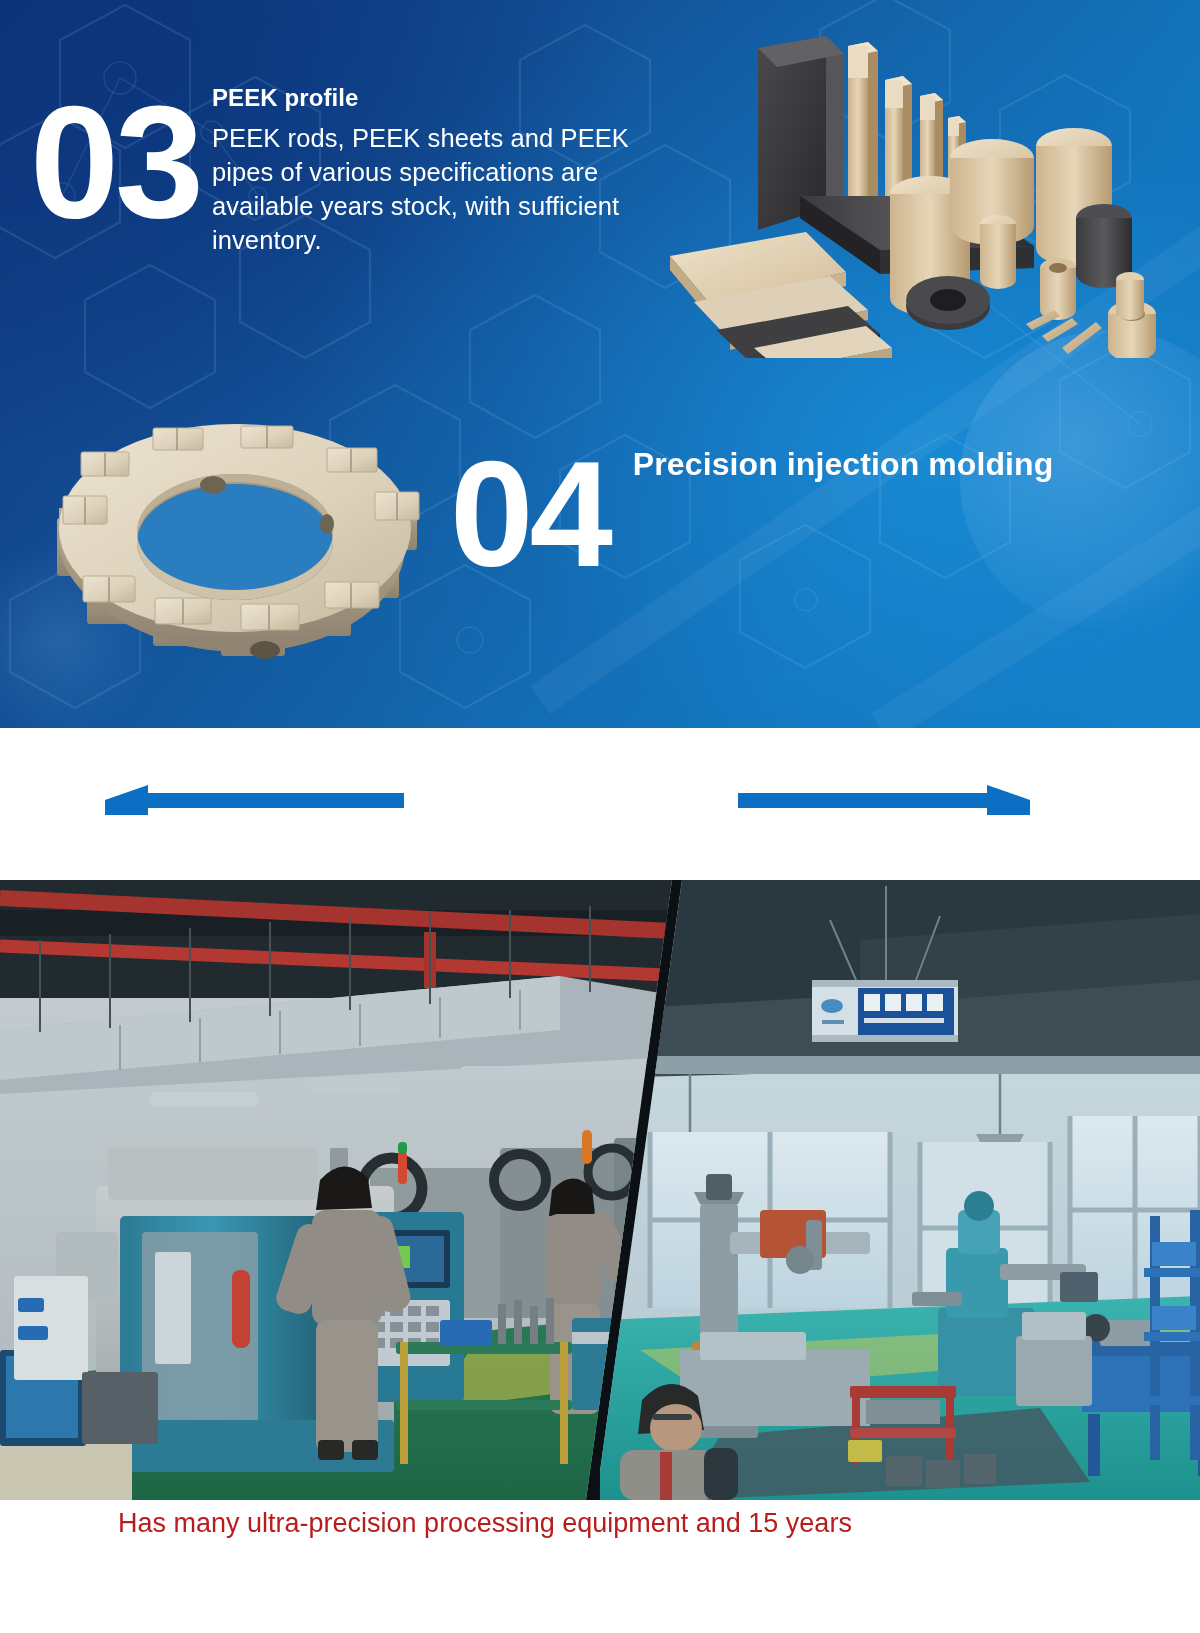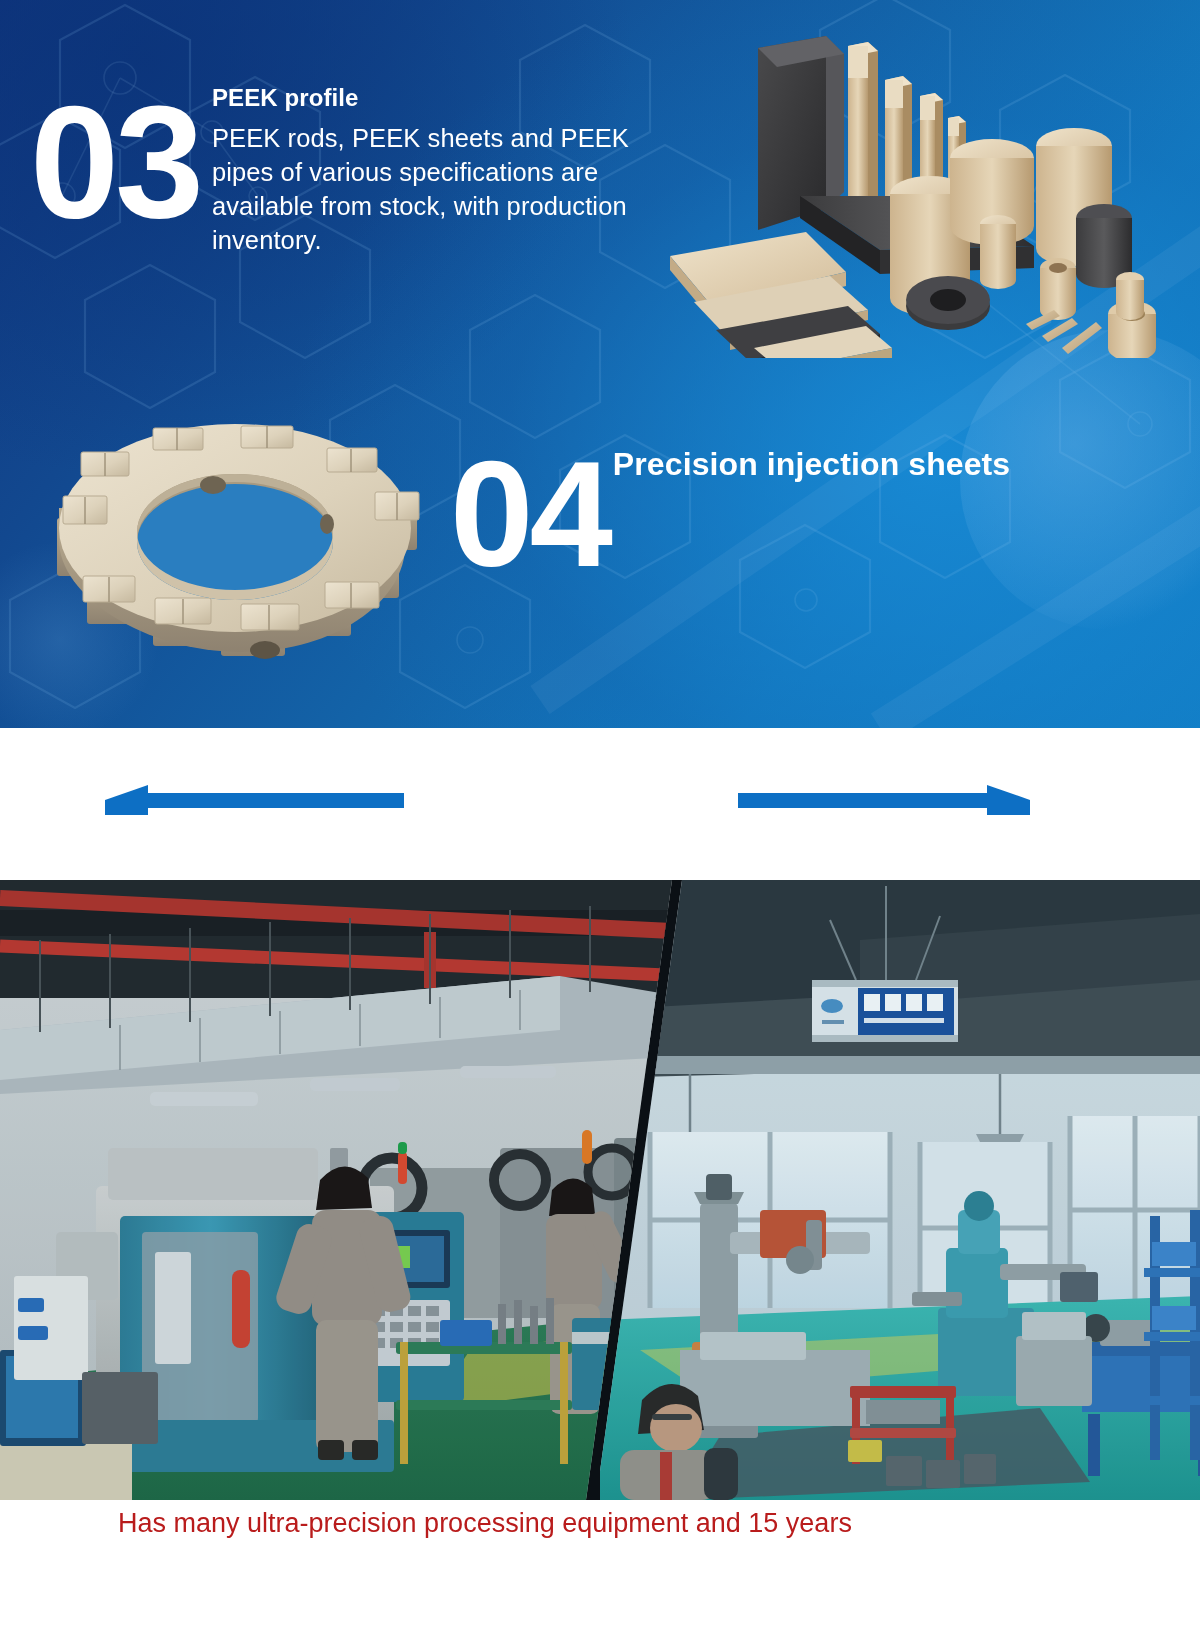--- a/index.html
+++ b/index.html
@@ -45,21 +45,21 @@
     font-size:24px; font-weight:700; color:#ffffff; letter-spacing:.1px;
     padding-top:6px;
   }
   .blk-body {
     font-size:25.5px; line-height:1.33; color:#ffffff; font-weight:400;
     margin-top:10px; letter-spacing:.1px;
   }
 
   
   .blk04 { position:absolute; left:450px; top:440px; width:700px; }
-  .blk04 .bignum { font-size:150px; margin-top:8px; margin-right:4px; }
+  .blk04 .bignum { font-size:150px; margin-top:8px; margin-right:24px; }
   .blk04 .blk-head { font-size:32px; }
   .blk04 .blk-body { font-size:25.5px; }
 
   
   .peek-photo { position:absolute; left:630px; top:18px; width:560px; height:340px; }
   
   .gear-photo { position:absolute; left:35px; top:400px; width:410px; height:285px; }
 
   
   .strengths {
@@ -274,21 +274,21 @@
     </g>
     <g>
       <polygon points="124,330 236,308 262,330 150,352" fill="#e2d5bc"></polygon>
       <polygon points="150,352 262,330 262,340 150,362" fill="#bba67f"></polygon>
     </g>
   </svg>
 
   <div class="blk03">
     <div class="bignum">03</div>
     <div class="blk-head">PEEK profile</div>
-    <div class="blk-body">PEEK rods, PEEK sheets and PEEK pipes of various specifications are available from stock, with production inventory.</div>
+    <div class="blk-body">PEEK rods, PEEK sheets and PEEK pipes of various specifications are available years stock, with sufficient inventory.</div>
   </div>
 
   <svg class="gear-photo" viewBox="0 0 410 285">
     <defs>
       <linearGradient id="gTop" x1="0" y1="0" x2="1" y2="1">
         <stop offset="0" stop-color="#ece3d0"></stop>
           <stop offset=".55" stop-color="#ddd2bb"></stop>
           <stop offset="1" stop-color="#c6b99f"></stop>
       </linearGradient>
       <linearGradient id="gSide" x1="0" y1="0" x2="0" y2="1">
@@ -345,21 +345,21 @@
         <path d="M148 199 L148 224"></path>
           <path d="M234 205 L234 230"></path>
         <path d="M316 183 L316 208"></path>
           <path d="M74 177 L74 202"></path>
       </g>
     </g>
   </svg>
 
   <div class="blk04">
     <div class="bignum">04</div>
-    <div class="blk-head">Precision injection sheets</div>
+    <div class="blk-head">Precision injection molding</div>
   </div>
 </section>
 
 <section class="strengths">
   <svg class="arrow-wrap" viewBox="0 0 1200 150">
 
     <g fill="#0d6fc4">
       <polygon points="105,72 148,57 148,87 105,87"></polygon>
       <rect x="146" y="65" width="258" height="15"></rect>
     </g>

